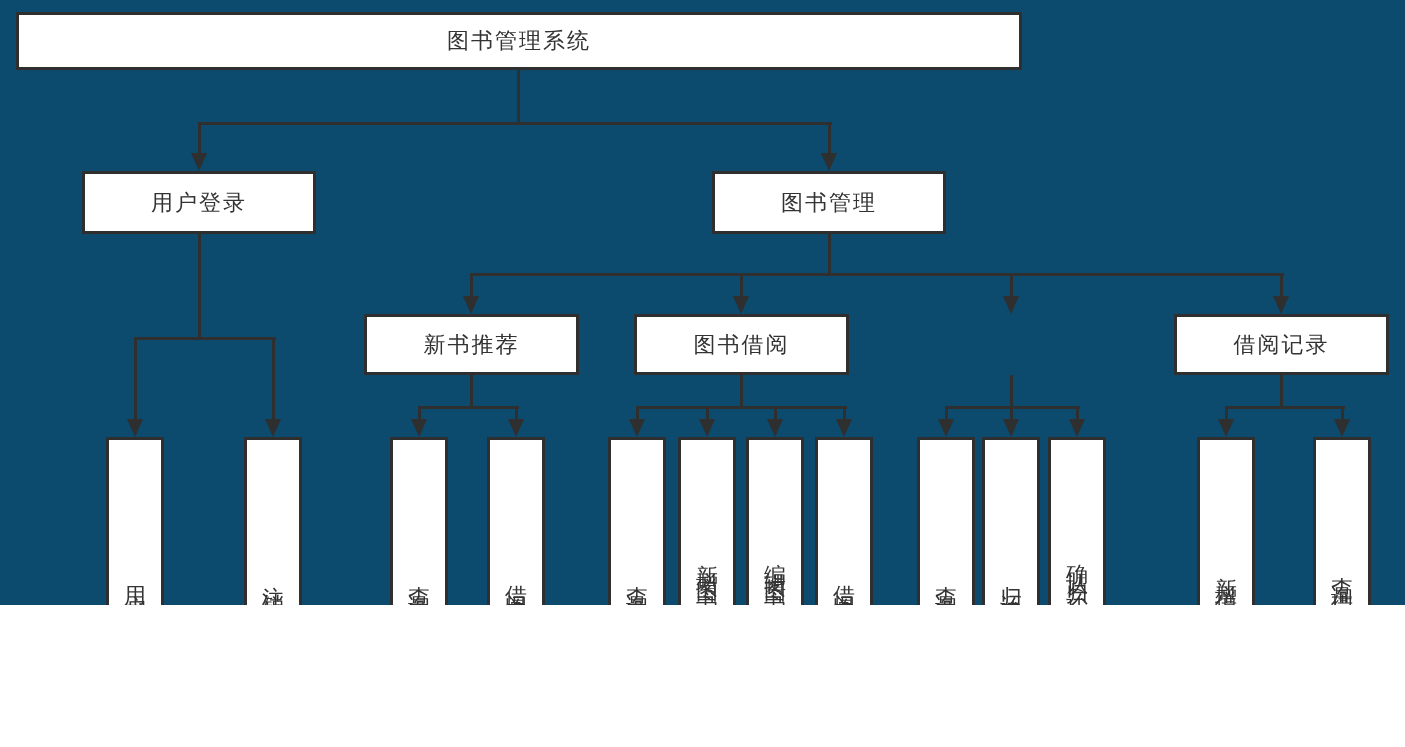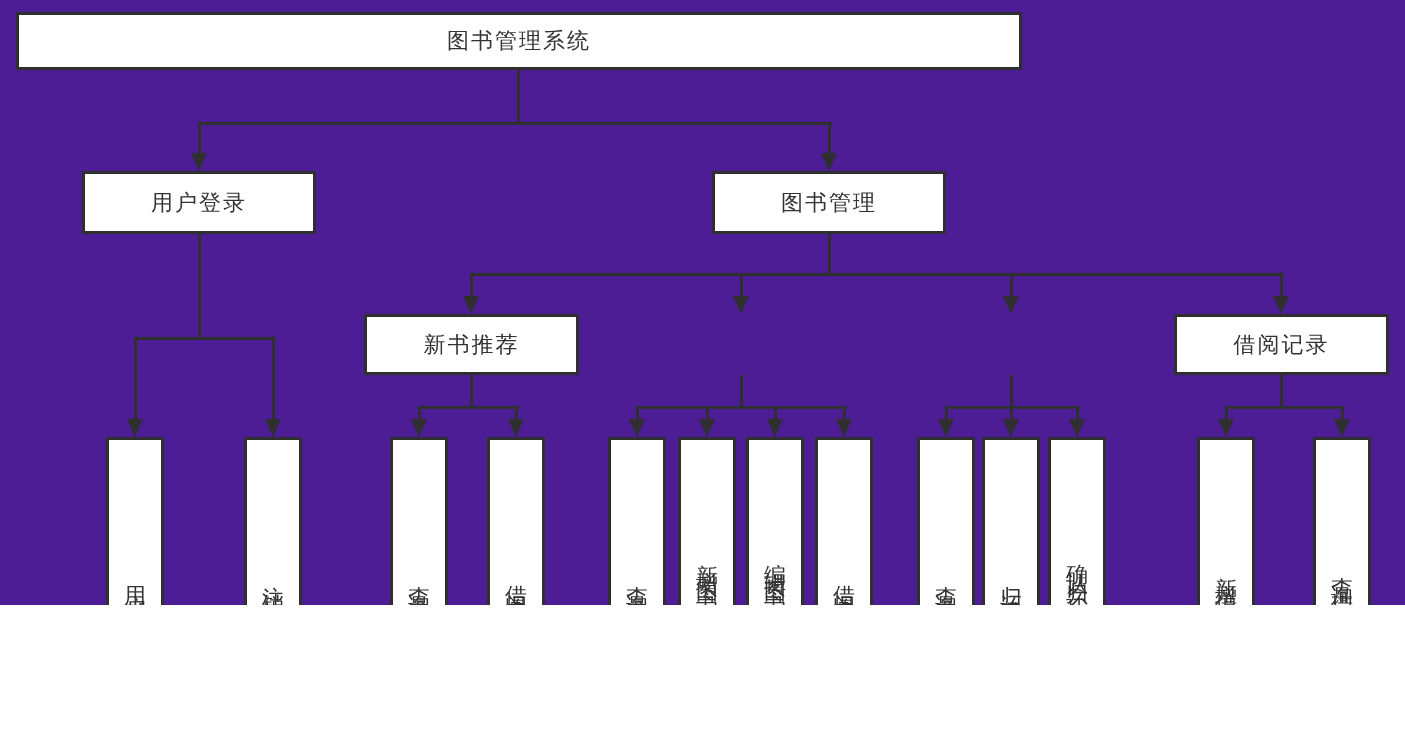--- a/index.html
+++ b/index.html
@@ -1,20 +1,20 @@
 <!DOCTYPE html>
 <html><head>
 <meta charset="utf-8">
 <style>
   html, body { margin: 0; padding: 0; background: #ffffff; }
   .stage {
     position: relative;
     width: 1405px;
     height: 605px;
-    background: #4c1d95;
+    background: #0c4a6e;
     font-family: "Liberation Sans", sans-serif;
     overflow: hidden;
   }
   .box {
     position: absolute;
     box-sizing: border-box;
     border: 3px solid #2f2f2f;
     background: #ffffff;
     display: flex;
     align-items: center;
@@ -67,20 +67,23 @@
 
   <div class="box h" style="left:82px;top:171px;width:234px;height:63px">
     <span class="lbl">用户登录</span>
   </div>
   <div class="box h" style="left:364px;top:314px;width:215px;height:61px">
     <span class="lbl">新书推荐</span>
   </div>
 
   <div class="box h" style="left:712px;top:171px;width:234px;height:63px">
     <span class="lbl">图书管理</span>
+  </div>
+  <div class="box h" style="left:634px;top:314px;width:215px;height:61px">
+    <span class="lbl">图书借阅</span>
   </div>
   <div class="box h" style="left:1174px;top:314px;width:215px;height:61px">
     <span class="lbl">借阅记录</span>
   </div>
 
   <div class="box v" style="left:106px;top:437px;width:58px;height:298px">
     <span class="lbl">用户登录</span>
   </div>
   <div class="box v" style="left:244px;top:437px;width:58px;height:298px">
     <span class="lbl">注销登录</span>

